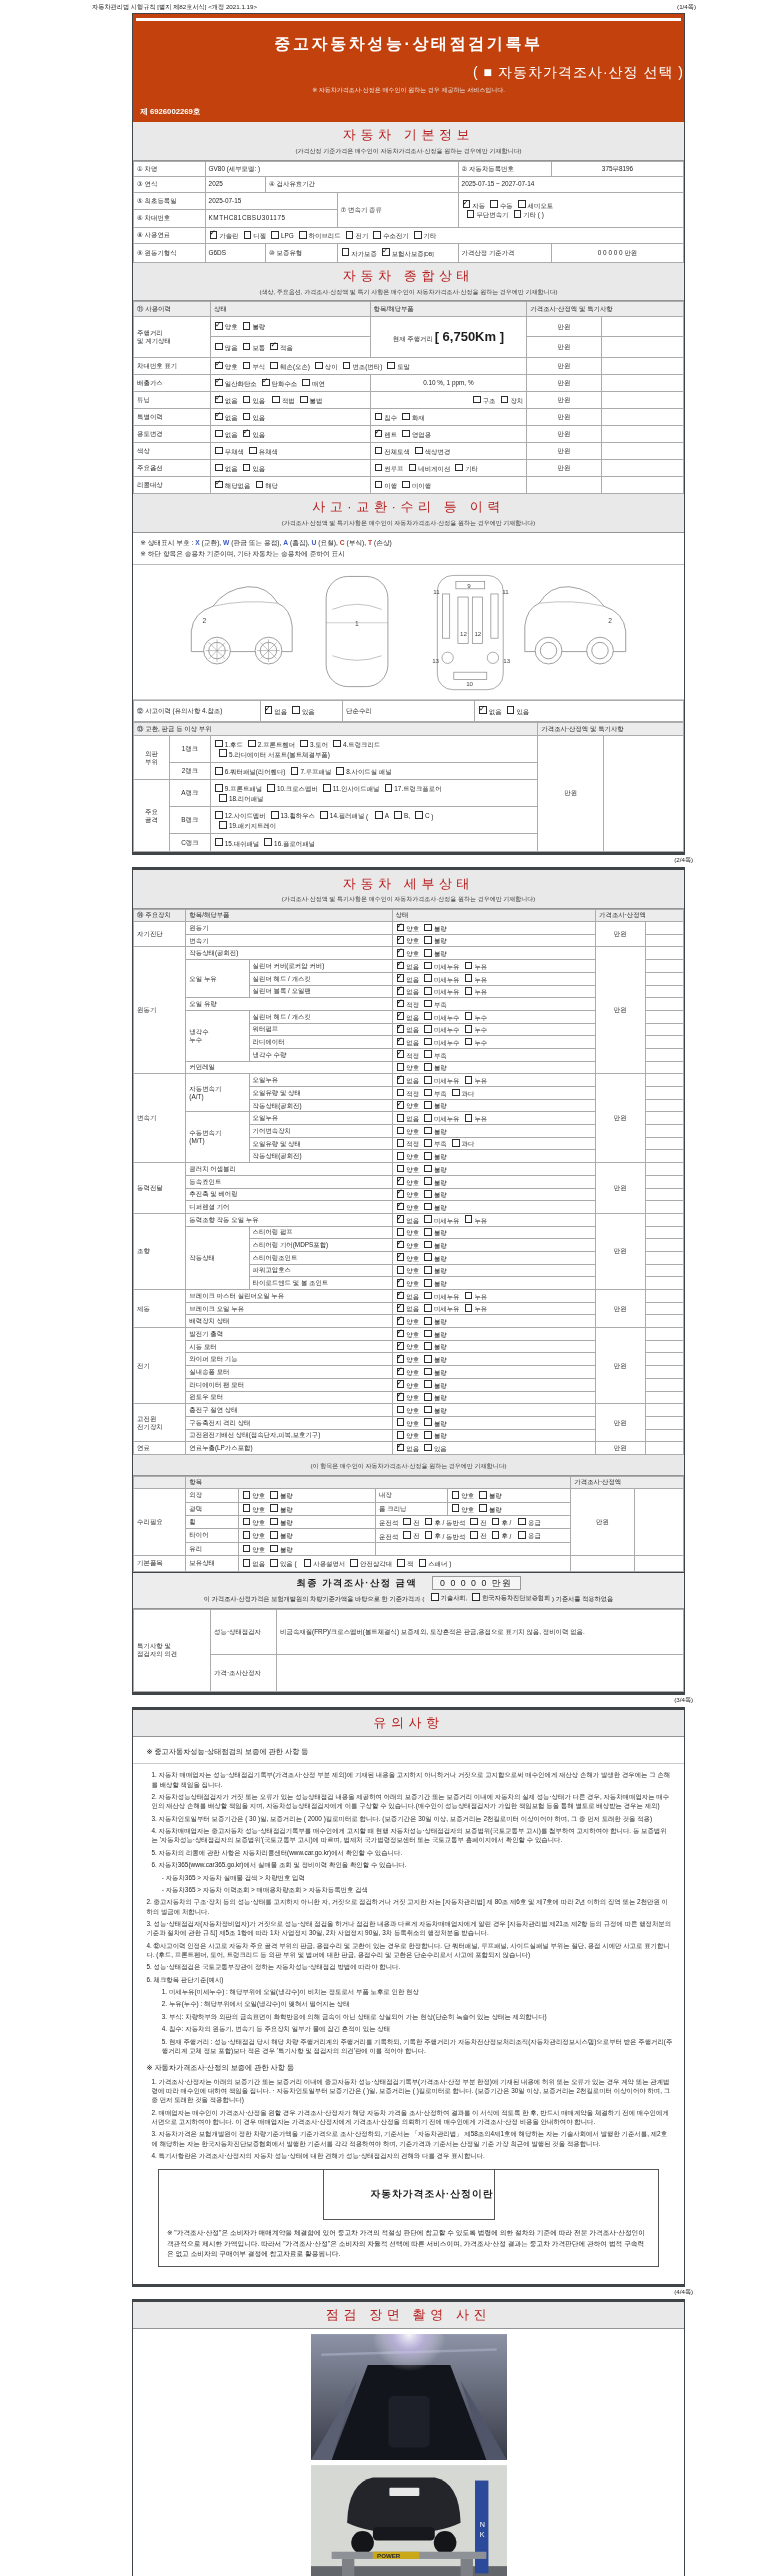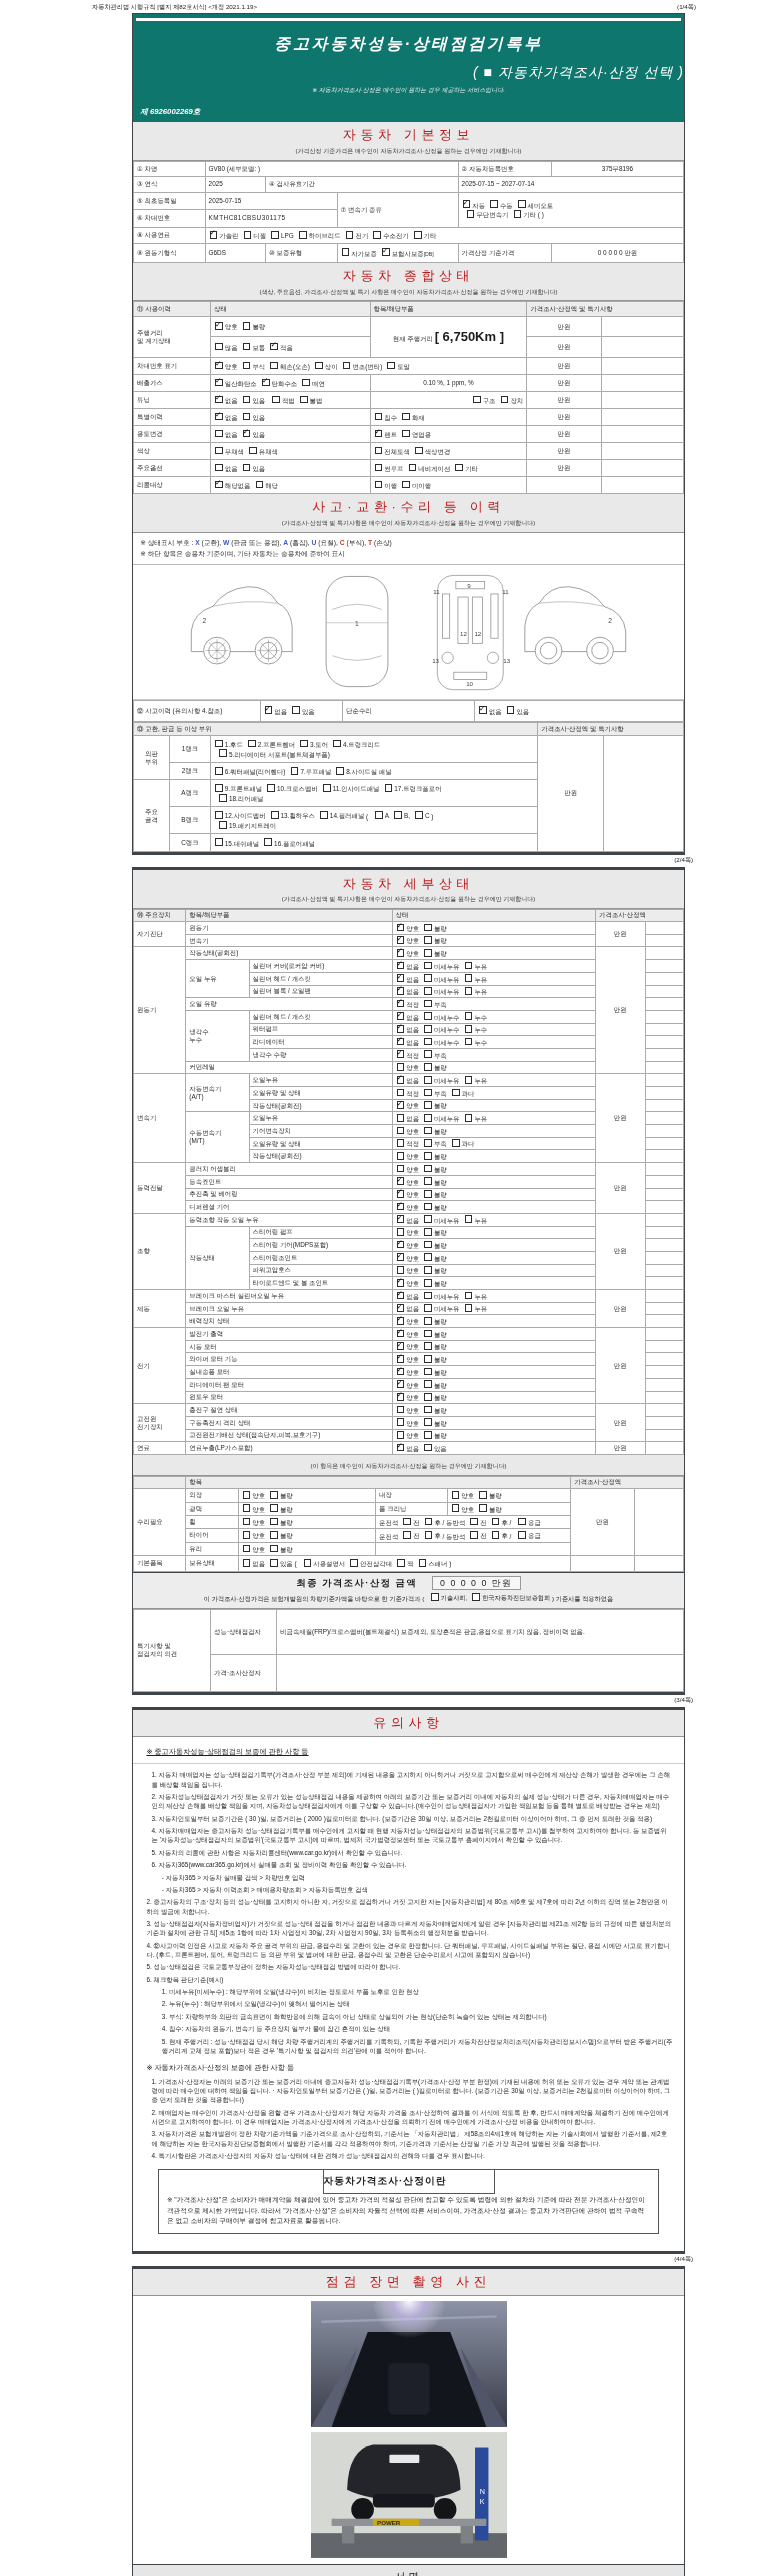--- a/index.html
+++ b/index.html
@@ -5,21 +5,21 @@
   html,body{margin:0;padding:0;}
   .page{width:773px;height:2576px;background:#ffffff;position:relative;overflow:hidden;
         font-family:"Liberation Sans","DejaVu Sans",sans-serif;color:#1d1d1d;}
   .caption{width:604px;margin:3.1px 0 1px 92px;display:flex;justify-content:space-between;
            font-size:6.2px;color:#222;}
   .wrap{width:553px;margin-left:132px;}
   .docbox{border:1px solid #3f4449;border-bottom:3.1px solid #3f4449;margin-bottom:1px;background:#fff;}
   .docbox.tband{border-top:3.6px solid #3f4449;}
   .marker{font-size:6.2px;text-align:right;margin:1.5px -8.2px 1.5px 0;color:#222;}
   
-  .darkband{background:#0f766e;color:#fff;padding:4.1px 0 5.2px;font-style:italic;}
+  .darkband{background:#c2410c;color:#fff;padding:4.1px 0 5.2px;}
   .hline{height:2.6px;background:#fff;margin:0 3.1px 13.4px 3.1px;}
   .doc-title{text-align:center;font-size:16px;font-weight:bold;letter-spacing:2.6px;}
   .doc-sub{text-align:right;font-size:14px;margin-top:9px;letter-spacing:1px;}
   .doc-note{text-align:center;font-size:6px;margin-top:4.1px;color:#eee;}
   .doc-no{font-size:7.7px;font-weight:bold;text-align:left;padding:11.3px 0 0 7.2px;}
   
   .secband{background:#e9e9e9;border-bottom:0.5px solid #949494;text-align:center;padding:4.6px 0 3.6px;}
   .sectitle{font-size:13px;letter-spacing:4.6px;color:#b91c1c;}
   .secnote{font-size:6px;color:#333;margin-top:2.6px;}
   
@@ -47,30 +47,30 @@
   
   .accnotes{padding:4.1px 7.2px;border-bottom:0.5px solid #bbb;font-size:6.7px;line-height:1.7;}
   .diagramrow{padding:4.1px 0 5.2px;text-align:center;border-bottom:0.5px solid #ccc;}
   
   .finalband{background:#ededed;border-top:1px solid #3f4449;text-align:center;padding:4.1px 0 2.1px;}
   .final-label{font-size:9.3px;font-weight:bold;letter-spacing:1.5px;margin-right:12.4px;}
   .final-amount{font-size:8.8px;border:0.5px solid #999;background:#f6f6f6;padding:1px 7.2px;letter-spacing:1.5px;}
   .final-note{background:#ededed;text-align:center;font-size:6.2px;padding:1px 0 4.1px;border-bottom:0.5px solid #949494;}
   
   .noticebody{padding:5.2px 11.3px 7.2px;}
-  .ngrp{font-size:7.2px;margin:5.2px 2.1px 6.2px;color:#1d1d1d;text-decoration:underline;}
+  .ngrp{font-size:7.2px;margin:5.2px 2.1px 6.2px;color:#1d1d1d;}
   .nhr{border-top:0.5px solid #ccc;margin:4.1px -11.3px 6.2px;}
   .ni{font-size:6.4px;line-height:1.45;margin:3.1px 0;color:#222;}
   .ni.lv0{margin-left:2.1px;}
   .ni.lv1{margin-left:7.2px;}
   .ni.lv2{margin-left:17.5px;}
   .ni.grp{font-size:7.2px;margin-top:8.2px;margin-left:2.1px;}
   .pricebox{border:0.5px solid #555;margin:8.2px 13.4px 9.3px;padding:0 8.2px 6.2px;}
-  .pricebox-title{border:0.5px solid #555;background:#fff;width:170px;margin:-0.5px auto 1px;text-align:left;
-                  font-size:9.8px;font-weight:bold;padding:5px 0;letter-spacing:1px;}
+  .pricebox-title{border:0.5px solid #555;background:#fff;width:170px;margin:-0.5px auto 8px;text-align:right;
+                  font-size:9.8px;font-weight:bold;padding:18px 0;letter-spacing:1px;}
   .pricebox-text{font-size:6.7px;line-height:1.6;color:#1b1b1b;}
   
   .photo{display:block;margin:5.2px auto;}
   
   .signband{background:#e6e6e6;border-top:1px solid #3f4449;border-bottom:0.5px solid #949494;
             position:relative;height:38px;}
   .sign-title{text-align:center;font-size:10.3px;letter-spacing:3.1px;padding-top:5.2px;color:#111;}
   .sign-fee{position:absolute;right:23px;bottom:4.1px;color:#1e3bbf;font-size:10.3px;font-weight:bold;}
   svg text{font-family:"Liberation Sans","DejaVu Sans",sans-serif;}
 </style>

